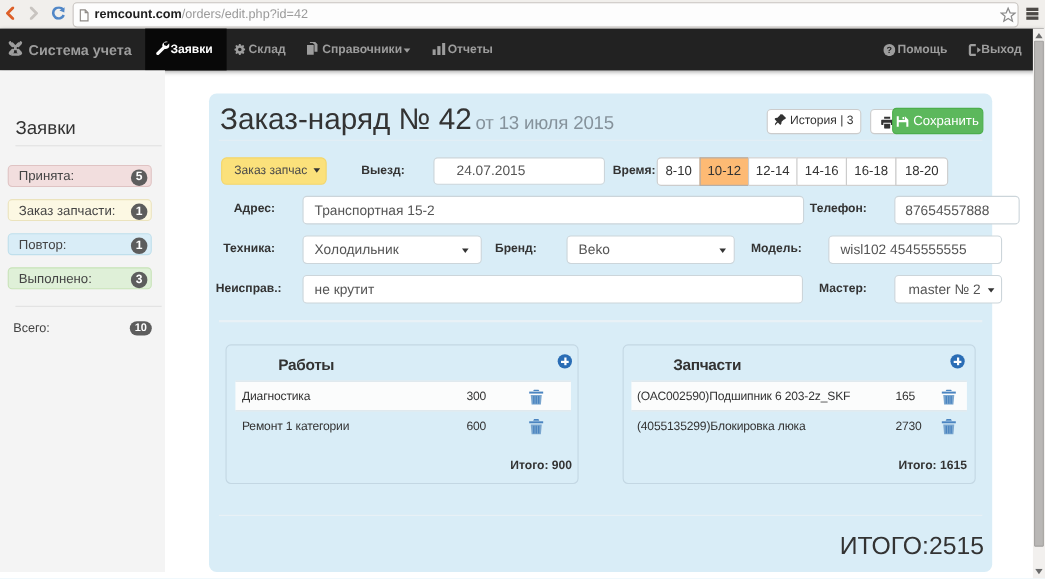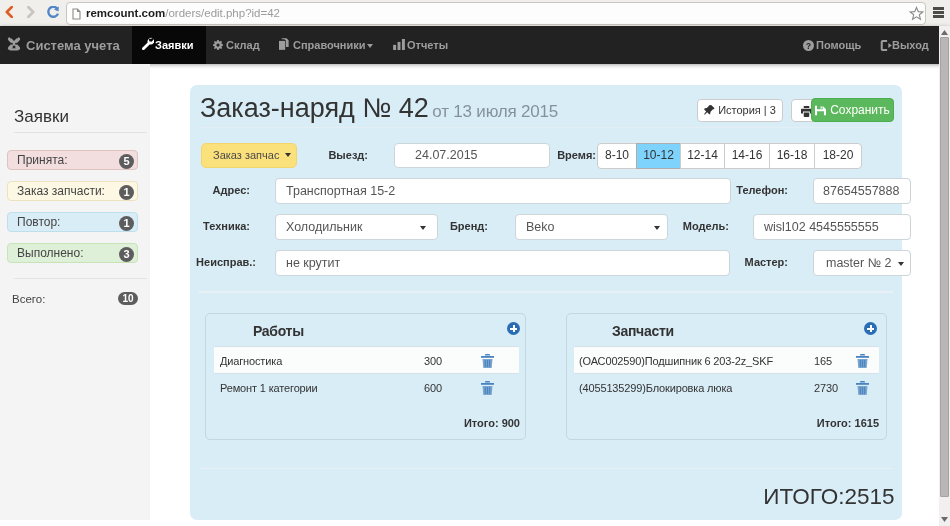--- a/index.html
+++ b/index.html
@@ -38,21 +38,21 @@
 #hr1 { left:199px; top:127px; width:694px; height:1px; background:#e4eef4; }
 
 .lbl { position:absolute; font-size:11px; font-weight:bold; color:#333; text-align:right; height:25px; line-height:25px; }
 .ctl { position:absolute; background:#fff; border:1px solid #ccd5da; border-radius:4px; font-size:12.5px; color:#555;margin-left:16px; }
 .caret-d { position:absolute; width:0; height:0; border-left:3.5px solid transparent; border-right:3.5px solid transparent; border-top:4.5px solid #333; }
 
 
 #sel-status { left:201px; top:143px; width:96px; height:25px; background:#fbe17b; border:1px solid #f3d66b; border-radius:5px; font-size:11px; color:#4a4a4a; line-height:23px; padding-left:11px; }
 #date-inp { left:378px; top:143px; width:156px; height:25px; line-height:23px; padding-left:20px; }
 .tbtn { position:absolute; top:143px; height:25.5px; width:46px; background:#fff; border:1px solid #ccc; font-size:12px; color:#333; text-align:center; line-height:23px; }
-.tbtn.active { background:#7dd3fc; border-color:#adadad; }
+.tbtn.active { background:#fdba74; border-color:#adadad; }
 
 
 .inp { height:26px; line-height:24px; padding-left:10px; }
 
 
 .wpanel { position:absolute; top:313px; width:321px; height:127px; border:1px solid #c3d7e3; border-radius:5px; }
 .wphead { position:absolute; top:322.5px; font-size:14px; font-weight:bold; color:#333; letter-spacing:-0.3px;padding-left:39px; }
 .plus { position:absolute; top:322px; width:13px; height:13px; border-radius:50%; background:#2a6db5; }
 .plus:before { content:""; position:absolute; left:3px; top:5.5px; width:7px; height:2px; background:#fff; }
 .plus:after { content:""; position:absolute; left:5.5px; top:3px; width:2px; height:7px; background:#fff; }
@@ -180,21 +180,21 @@
 <div class="tbtn abs" style="left:597px;width:40px;border-radius:4px 0 0 4px">8-10</div>
 <div class="tbtn abs active" style="left:636px;width:45px">10-12</div>
 <div class="tbtn abs" style="left:680px;width:45px">12-14</div>
 <div class="tbtn abs" style="left:724px;width:46px">14-16</div>
 <div class="tbtn abs" style="left:769px;width:46px">16-18</div>
 <div class="tbtn abs" style="left:814px;width:48px;border-radius:0 4px 4px 0">18-20</div>
 
 <div class="abs lbl" style="left:150px;top:178px;width:100px">Адрес:</div>
 <div class="abs ctl inp" style="left:259px;top:178px;width:456px">Транспортная 15-2</div>
 <div class="abs lbl" style="left:688px;top:178px;width:100px">Телефон:</div>
-<div class="abs ctl inp" style="left:797px;top:178px;width:98px;padding-left:9px">87654557888</div>
+<div class="abs ctl inp" style="left:797px;top:178px;width:114px;padding-left:9px">87654557888</div>
 
 <div class="abs lbl" style="left:150px;top:214px;width:100px">Техника:</div>
 <div class="abs ctl inp" style="left:259px;top:214px;width:163px">Холодильник<span class="caret-d" style="right:11px;top:10.5px"></span></div>
 <div class="abs lbl" style="left:388px;top:214px;width:100px">Бренд:</div>
 <div class="abs ctl inp" style="left:499px;top:214px;width:153px">Beko<span class="caret-d" style="right:7px;top:10.5px"></span></div>
 <div class="abs lbl" style="left:629px;top:214px;width:100px">Модель:</div>
 <div class="abs ctl inp" style="left:737px;top:214px;width:158px">wisl102 4545555555</div>
 
 <div class="abs lbl" style="left:156px;top:250px;width:100px">Неисправ.:</div>
 <div class="abs ctl inp" style="left:259px;top:250px;width:455px">не крутит</div>

